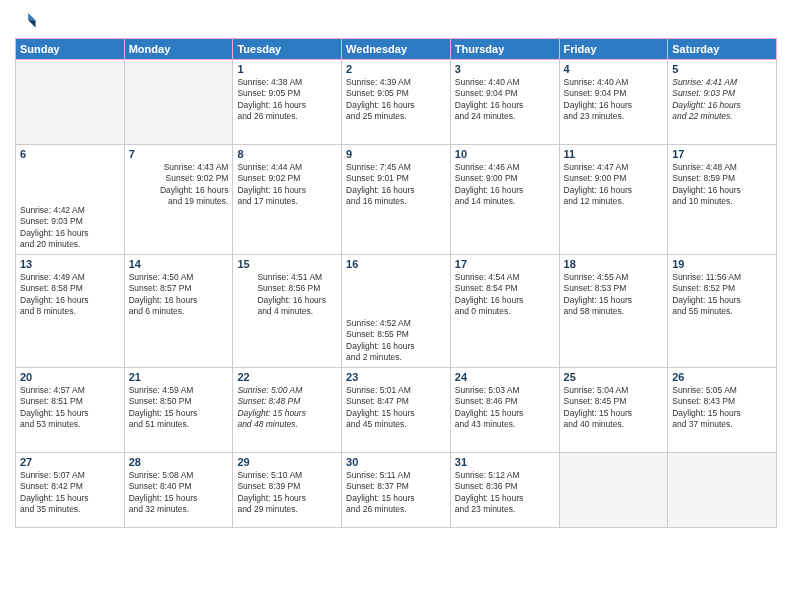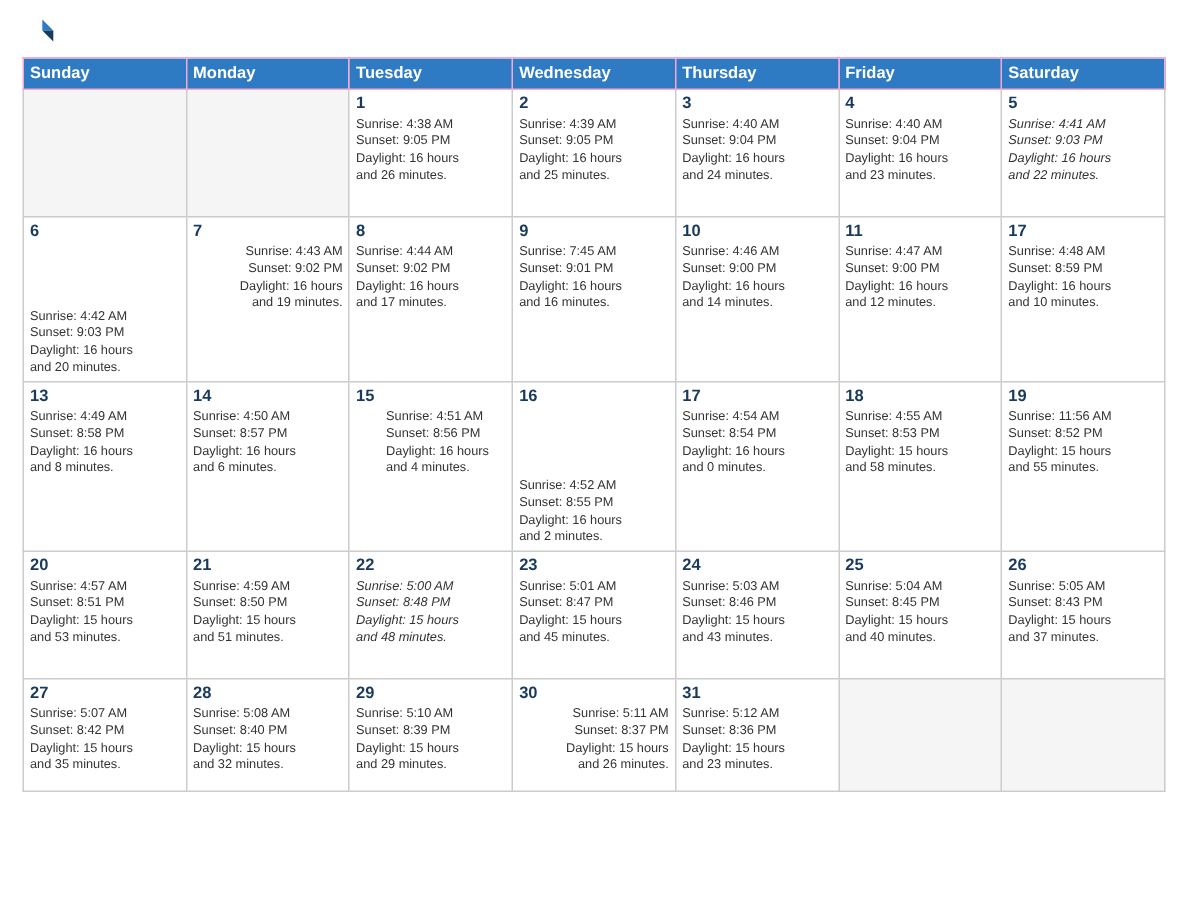--- a/index.html
+++ b/index.html
@@ -342,21 +342,21 @@
           </td>
           <td>
             <span class="day-num">29</span>
             <div class="day-info" style="white-space: pre-line;">Sunrise: 5:10 AM
 Sunset: 8:39 PM
 Daylight: 15 hours
 and 29 minutes.</div>
           </td>
           <td>
             <span class="day-num">30</span>
-            <div class="day-info" style="white-space: pre-line; text-align: right;">Sunrise: 5:11 AM
+            <div class="day-info" style="white-space: pre-line;">Sunrise: 5:11 AM
 Sunset: 8:37 PM
 Daylight: 15 hours
 and 26 minutes.</div>
           </td>
           <td>
             <span class="day-num">31</span>
             <div class="day-info" style="white-space: pre-line;">Sunrise: 5:12 AM
 Sunset: 8:36 PM
 Daylight: 15 hours
 and 23 minutes.</div>

